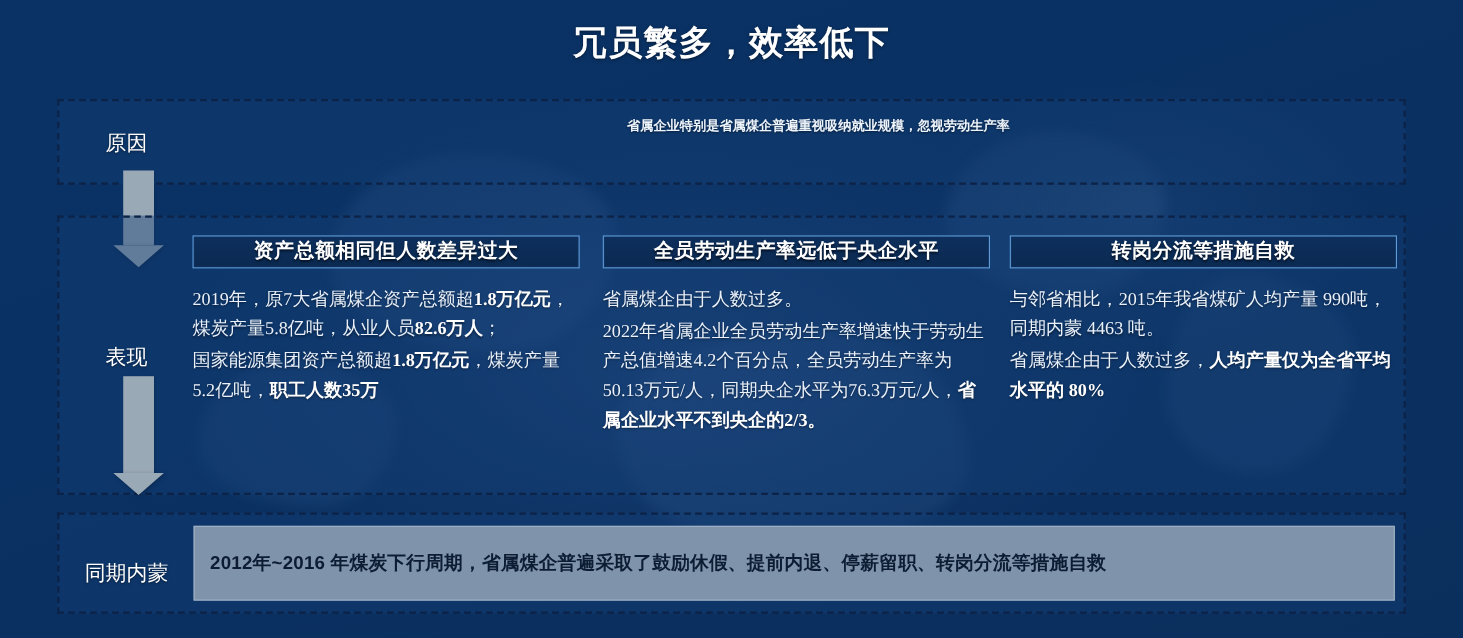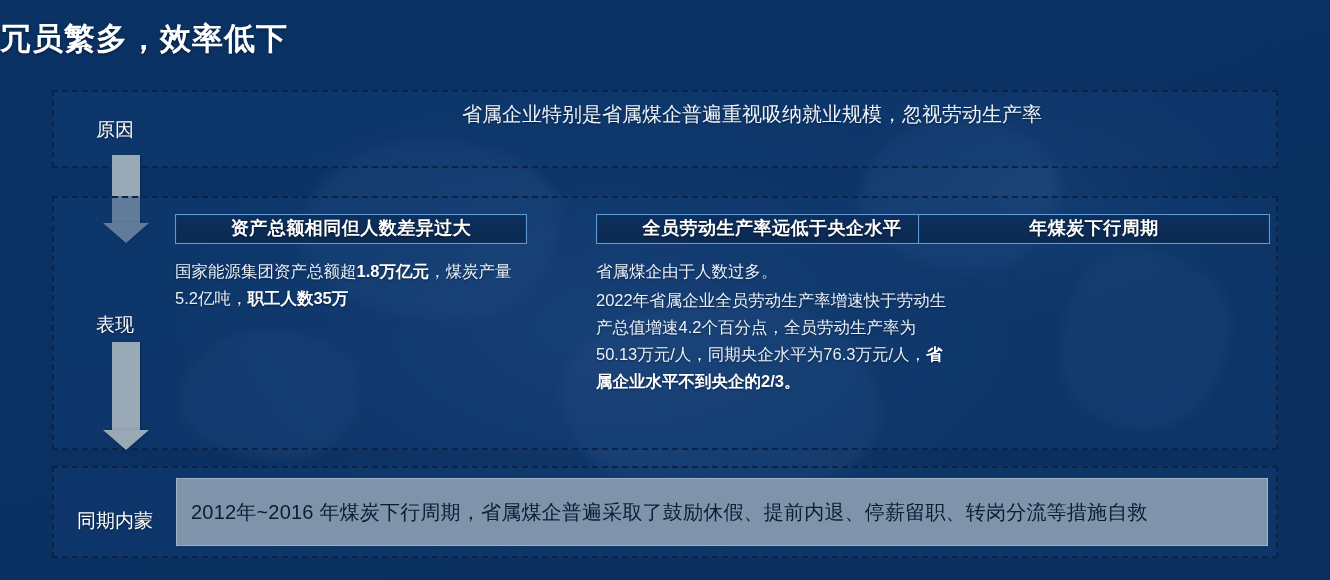--- a/index.html
+++ b/index.html
@@ -19,21 +19,21 @@
       linear-gradient(160deg,#0a3264 0%,#0a3163 38%,#0b2f5d 100%);
   }
 
   
   .blob{ position:absolute; border-radius:48% 52% 40% 60%/55% 42% 58% 45%;
          background:rgba(120,165,215,.085); filter:blur(6px); pointer-events:none; }
 
   
   .title{
     position:absolute; left:0; top:18px; width:1330px;
-    text-align:left; color:#ffffff;
+    text-align:center; color:#ffffff;
     font-size:31px; font-weight:700; letter-spacing:1px;
     text-shadow:0 1px 3px rgba(0,0,0,.45);
   }
 
   
   .panel{
     position:absolute;
     border:2px dashed #0c2247;
     background:rgba(18,62,116,.42);
   }
@@ -67,29 +67,29 @@
   }
   #arrow-1{ left:103px; top:155px; }
   #arrow-1 .shaft{ height:68px; }
   #arrow-2{ left:103px; top:342px; }
   #arrow-2 .shaft{ height:88px; }
 
   
   #cause-text{
     position:absolute; left:196px; top:100px; width:1072px;
     text-align:center; color:#eef4fb;
-    font-size:20px; line-height:28px; font-weight:400;
+    font-size:12px; line-height:28px; font-weight:700;
     text-shadow:0 1px 2px rgba(0,0,0,.45);
   }
   #cause-text div:first-child{ text-indent:2em; }
 
   
-  .col{ position:absolute; top:214px; width:352px; }
+  .col{ position:absolute; top:214px; width:352px;font-family:Liberation Serif, serif; }
   #col-1{ left:175px; }
-  #col-2{ left:548px;margin-left:48px; }
+  #col-2{ left:548px; }
   #col-3{ left:918px; }
 
   .col-head{
     height:30px; line-height:27px; text-align:center;
     color:#ffffff; font-size:18px; font-weight:700;
     border:1px solid #5e9ad6;
     background:linear-gradient(180deg,#0c2d59 0%,#0d3straight 0%,#0c2c57 100%);
     background:linear-gradient(180deg,#0d2f5c 0%,#0b2a52 100%);
     box-shadow:inset 0 0 0 1px rgba(20,55,100,.6);
     text-shadow:0 1px 2px rgba(0,0,0,.6);
@@ -104,21 +104,21 @@
   .col-body b{ font-weight:700; color:#ffffff; }
 
   
   #selfrescue-bar{
     position:absolute; left:176px; top:478px; width:1092px; height:68px;
     background:#7f93ab;
     border:1px solid #9fb2c6;
     display:flex; align-items:center;
   }
   #selfrescue-text{
-    padding:0 14px; color:#0b1c33; font-size:20px; font-weight:400;
+    padding:0 14px; color:#0b1c33; font-size:17px; font-weight:700;
     line-height:24px; letter-spacing:.2px;
   }
 </style>
 </head>
 <body>
 
 <div id="stage">
 
   <div class="blob" style="left:300px;top:140px;width:260px;height:180px;"></div>
   <div class="blob" style="left:560px;top:300px;width:320px;height:200px;border-radius:60% 40% 55% 45%/45% 60% 40% 55%;"></div>
@@ -138,34 +138,39 @@
     <div class="shaft"></div>
     <div class="head"></div>
   </div>
 
   <div class="panel" id="panel-manifest"></div>
   <div class="rowlabel" id="label-manifest">表现</div>
 
   <div class="col" id="col-1">
     <div class="col-head">资产总额相同但人数差异过大</div>
     <div class="col-body">
+      <p>2019年，原7大省属煤企资产总额超<b>1.8万亿元</b>，煤炭产量5.8亿吨，从业人员<b>82.6万人</b>；</p>
       <p>国家能源集团资产总额超<b>1.8万亿元</b>，煤炭产量5.2亿吨，<b>职工人数35万</b></p>
     </div>
   </div>
 
   <div class="col" id="col-2">
     <div class="col-head">全员劳动生产率远低于央企水平</div>
     <div class="col-body">
       <p>省属煤企由于人数过多。</p>
       <p>2022年省属企业全员劳动生产率增速快于劳动生产总值增速4.2个百分点，全员劳动生产率为50.13万元/人，同期央企水平为76.3万元/人，<b>省属企业水平不到央企的2/3。</b></p>
     </div>
   </div>
 
   <div class="col" id="col-3">
-    <div class="col-head">年煤炭下行周期</div>
+    <div class="col-head">转岗分流等措施自救</div>
+    <div class="col-body">
+      <p>与邻省相比，2015年我省煤矿人均产量 990吨，同期内蒙 4463 吨。</p>
+      <p>省属煤企由于人数过多，<b>人均产量仅为全省平均水平的 80%</b></p>
+    </div>
   </div>
 
   <div class="arrow" id="arrow-2">
     <div class="shaft"></div>
     <div class="head"></div>
   </div>
 
   <div class="panel" id="panel-selfrescue"></div>
   <div class="rowlabel" id="label-selfrescue">同期内蒙</div>
   <div id="selfrescue-bar">

